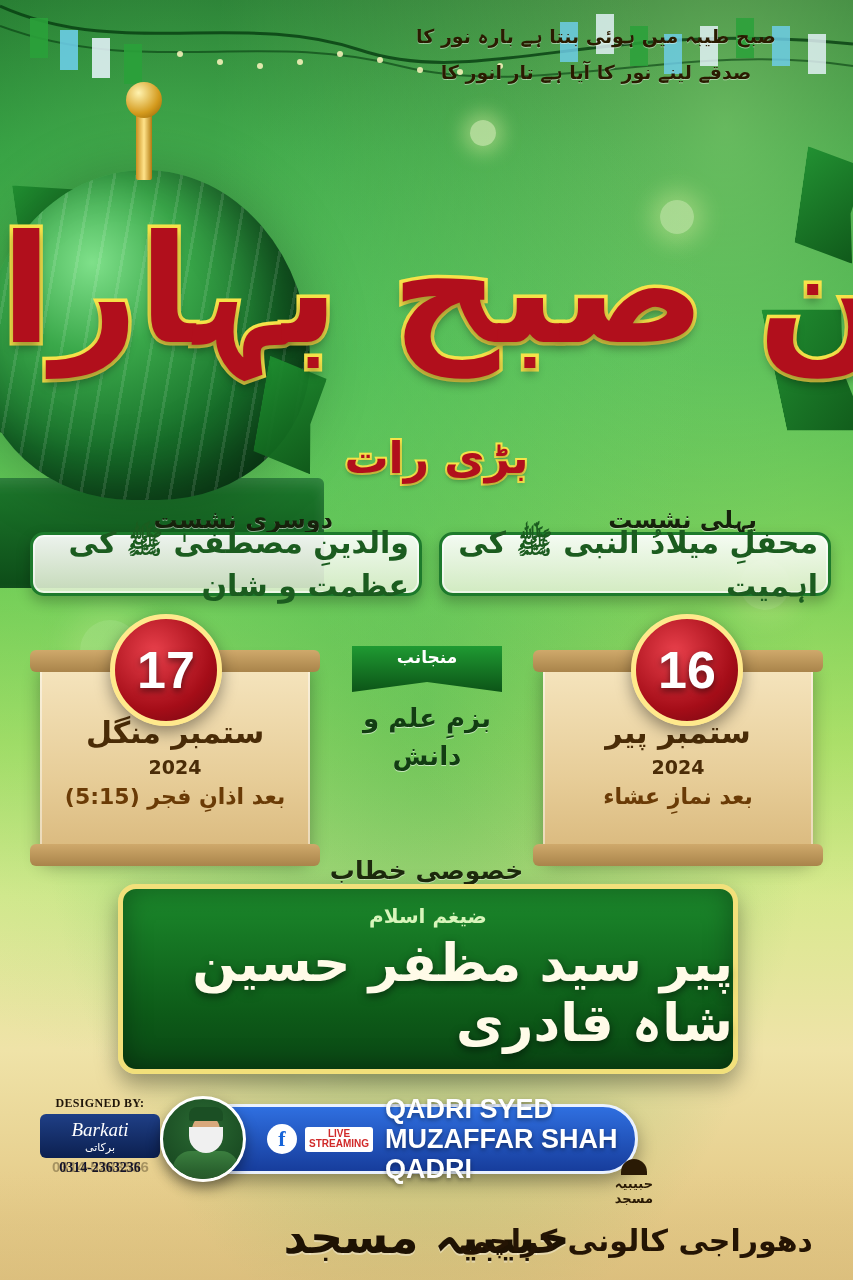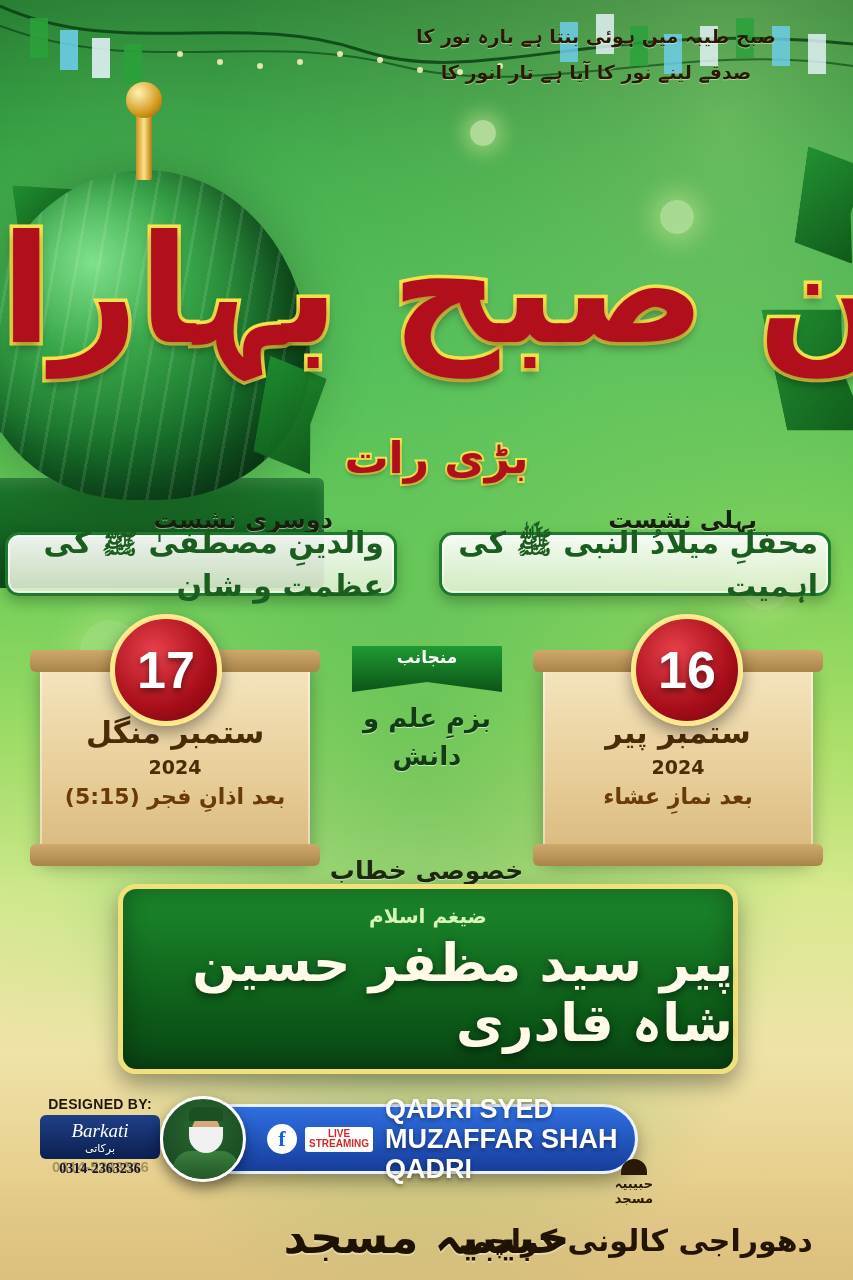--- a/index.html
+++ b/index.html
@@ -121,21 +121,21 @@
     position: absolute; top: 32px; height: 64px; width: 392px;
     border-radius: 14px;
     background: linear-gradient(180deg, rgba(255,255,255,.92), rgba(226,240,210,.86));
     border: 3px solid #1d7a2c;
     box-shadow: 0 6px 14px rgba(0,0,0,0.25), inset 0 0 0 2px rgba(255,255,255,.6);
     display: flex; align-items: center; justify-content: center;
     font-size: 30px; font-weight: bold; color: #1b5c1f;
     padding: 0 10px;
   }
   .sess-pill.right { right: 22px; }
-  .sess-pill.left  { left: 5px; }
+  .sess-pill.left  { left: 30px; }
 
   
   .scrolls { position: absolute; top: 628px; left: 0; width: 853px; height: 250px; }
   .scroll {
     position: absolute; top: 30px; width: 270px; height: 200px;
     background: linear-gradient(180deg,#f6e6c0,#e7cd98 60%,#d9b87c);
     border-radius: 10px;
     box-shadow: 0 8px 18px rgba(0,0,0,0.3), inset 0 0 0 2px rgba(255,255,255,.45);
   }
   .scroll::before, .scroll::after {
@@ -204,21 +204,21 @@
     font-size: 52px; font-weight: bold; color: #fffbe8;
     text-shadow: 0 3px 8px rgba(0,0,0,0.55);
     line-height: 1.15;
   }
 
   
   .designer {
     position: absolute; left: 40px; top: 1096px; width: 120px;
     text-align: center; color: #20160a;
   }
-  .designer .dtitle { font-size: 14px; font-weight: bold; letter-spacing: .3px; }
+  .designer .dtitle { font-size: 12px; font-weight: bold; letter-spacing: .3px; font-family: Liberation Serif, serif; }
   .designer .dbox {
     margin-top: 3px; background: linear-gradient(180deg,#1f3f86,#0c2050);
     border-radius: 6px; padding: 5px 4px 4px; color: #fff;
   }
   .designer .dname { font-family: "Liberation Serif", serif; font-size: 19px; font-style: italic; }
   .designer .durdu { font-size: 11px; }
   .designer .dphone { font-size: 14px; font-weight: bold; color: #12122e; margin-top: 2px; font-family: Liberation Serif, serif; }
 
   
   .livebar {

